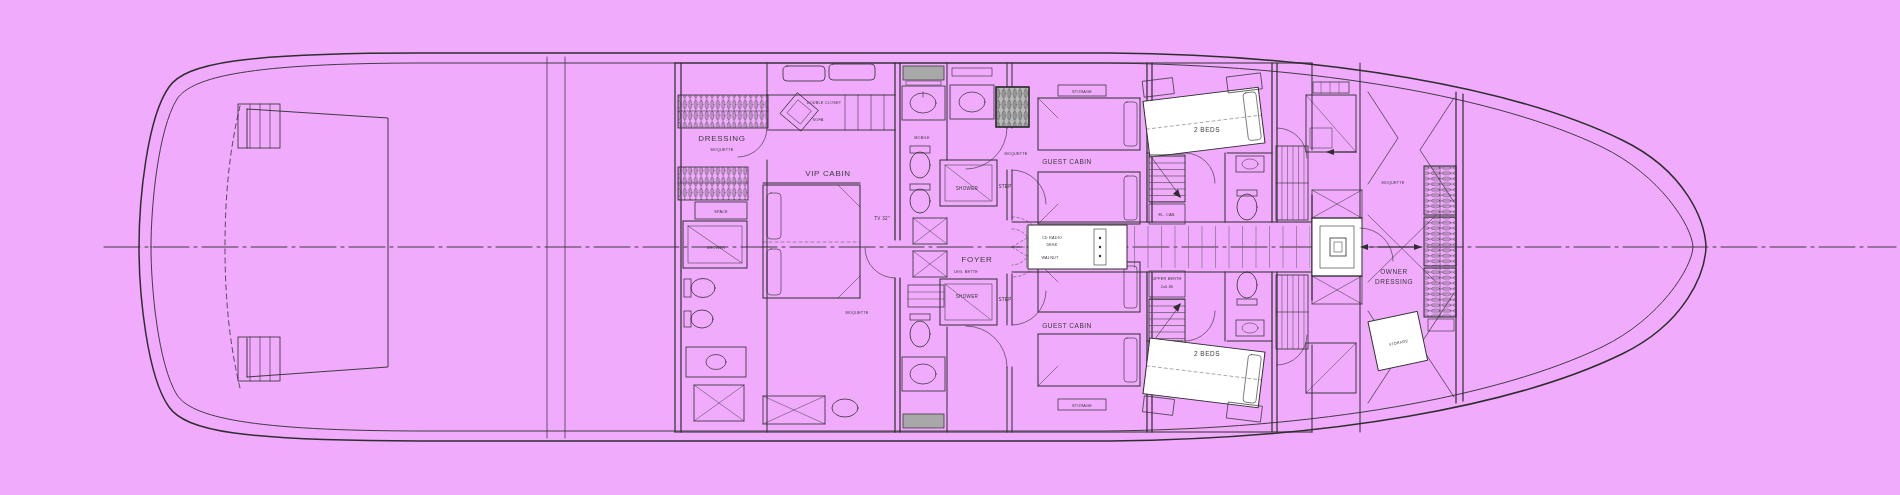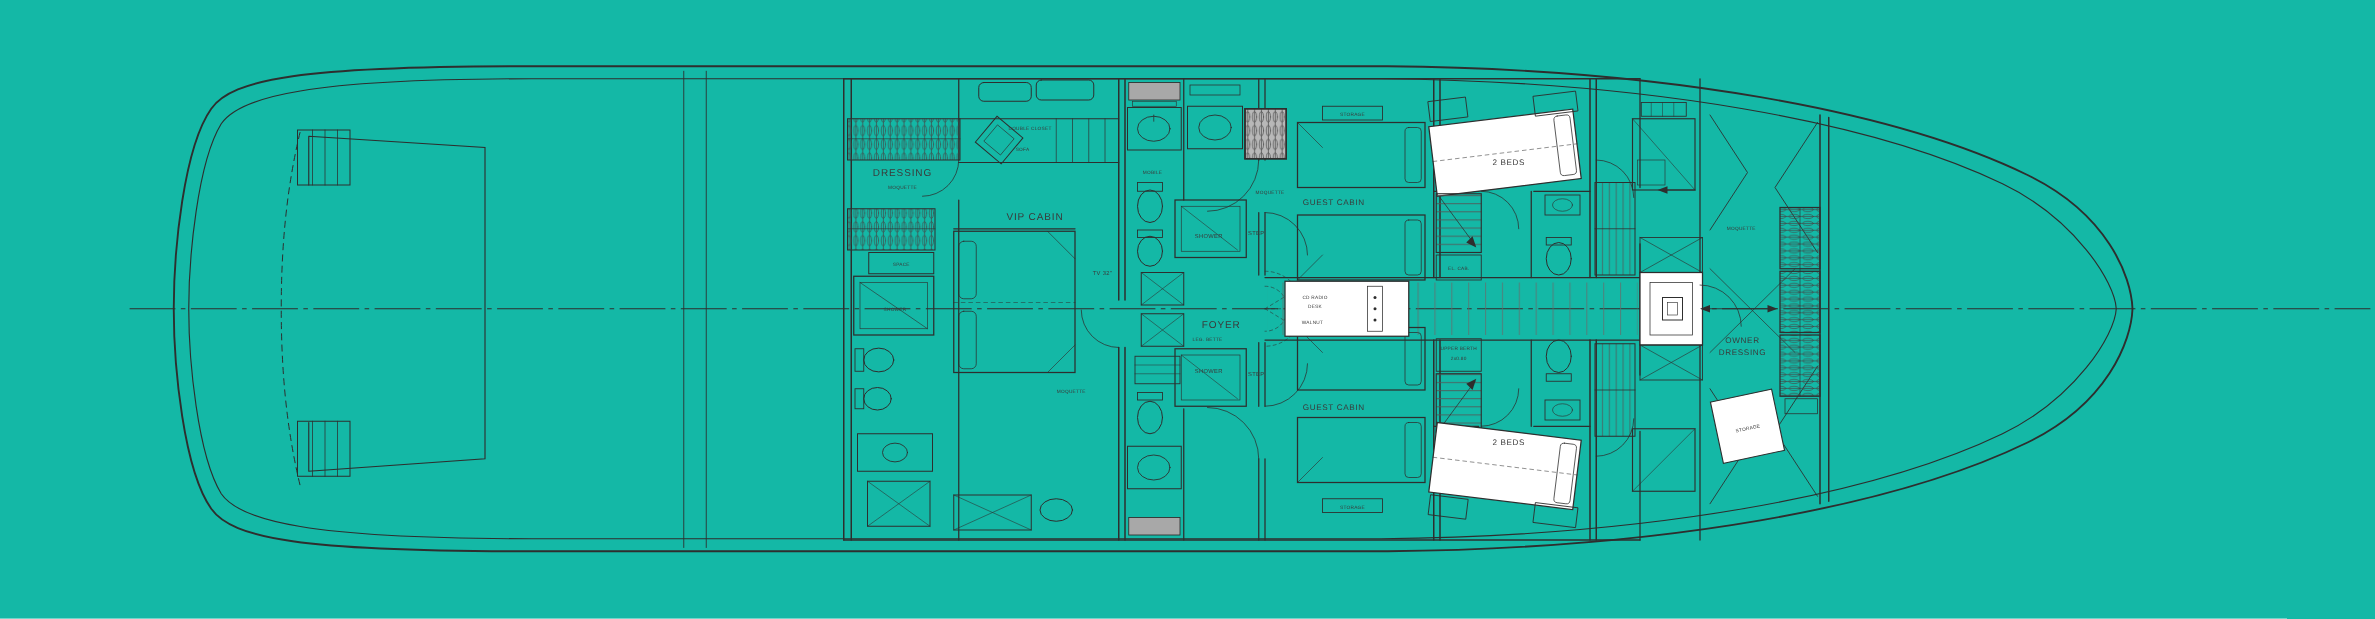--- a/index.html
+++ b/index.html
@@ -1,16 +1,16 @@
 <!DOCTYPE html>
 <html><head>
 <meta charset="utf-8">
 <style>
   html,body{margin:0;padding:0;background:#ffffff;}
-  .canvas{position:relative;width:1900px;height:495px;background:#14b8a6;overflow:hidden;}
+  .canvas{position:relative;width:1900px;height:495px;background:#f0abfc;overflow:hidden;}
   svg{display:block;}
   .lbl{font-family:"Liberation Sans",sans-serif;fill:#3a3a3a;stroke:none;text-anchor:middle;}
   .lbl-room{font-size:8px;letter-spacing:0.7px;}
   .lbl-med{font-size:6.5px;letter-spacing:0.5px;}
   .lbl-sm{font-size:4.6px;letter-spacing:0.3px;}
   .lbl-xs{font-size:3.8px;letter-spacing:0.2px;}
 </style>
 </head>
 <body>
 

